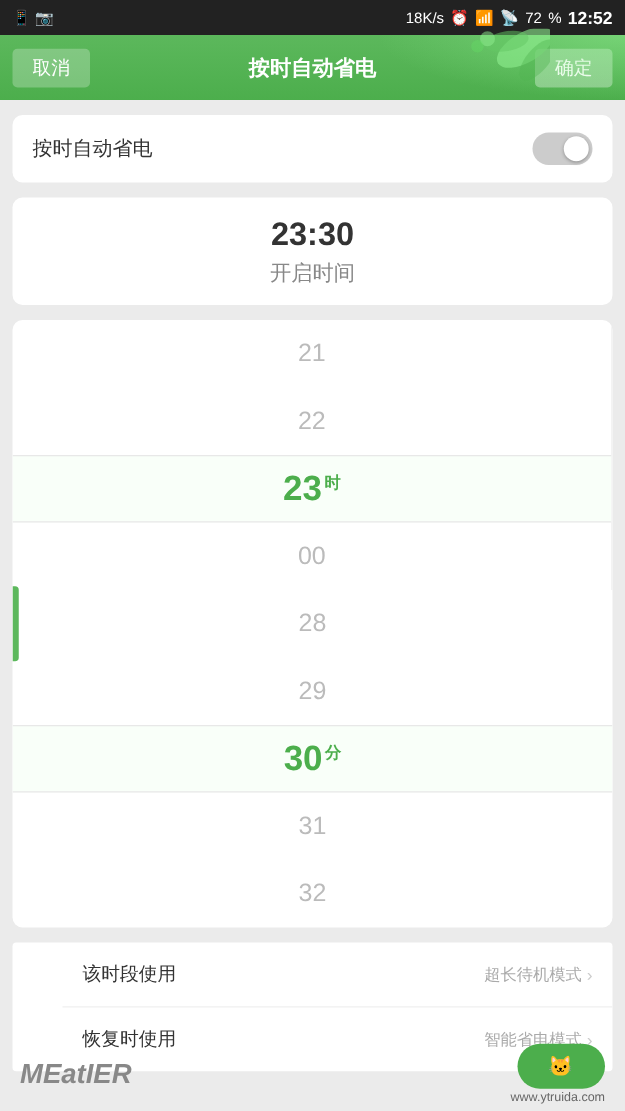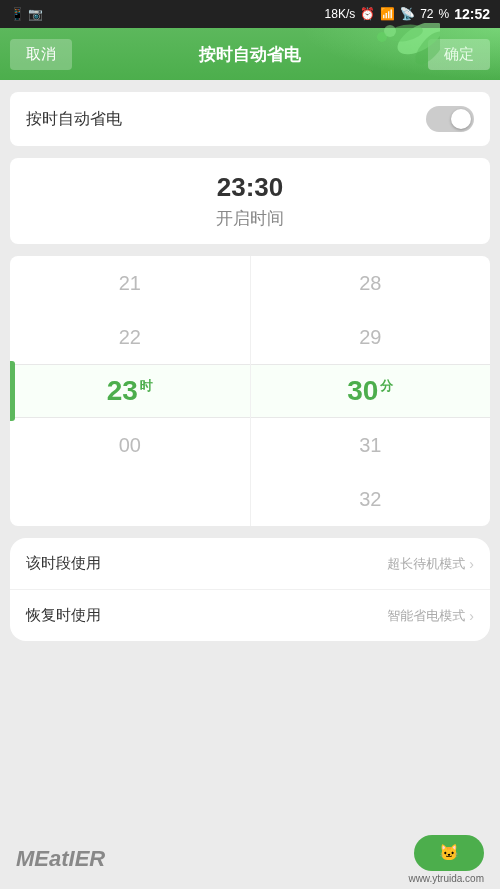--- a/index.html
+++ b/index.html
@@ -170,20 +170,21 @@
       transform: translateY(-50%);
       width: 5px;
       height: 60px;
       background: #5cb85c;
       border-radius: 0 3px 3px 0;
       z-index: 2;
     }
 
     .picker-container {
       display: flex;
+      flex-direction: column;
     }
 
     .picker-col {
       flex: 1;
       border-right: 1px solid #f0f0f0;
     }
 
     .picker-col:last-child {
       border-right: none;
     }
@@ -212,22 +213,23 @@
       font-size: 13px;
       color: #4cae4c;
       vertical-align: super;
       margin-left: 2px;
     }
 
     
     .settings-section {
       background: white;
       margin: 0 10px;
-      border-radius: 16px;
+      border-radius: 3px;
       overflow: hidden;
+      padding-left: 40px;
     }
 
     .settings-item {
       display: flex;
       align-items: center;
       justify-content: space-between;
       padding: 16px 16px;
       border-bottom: 1px solid #f0f0f0;
       cursor: pointer;
     }

